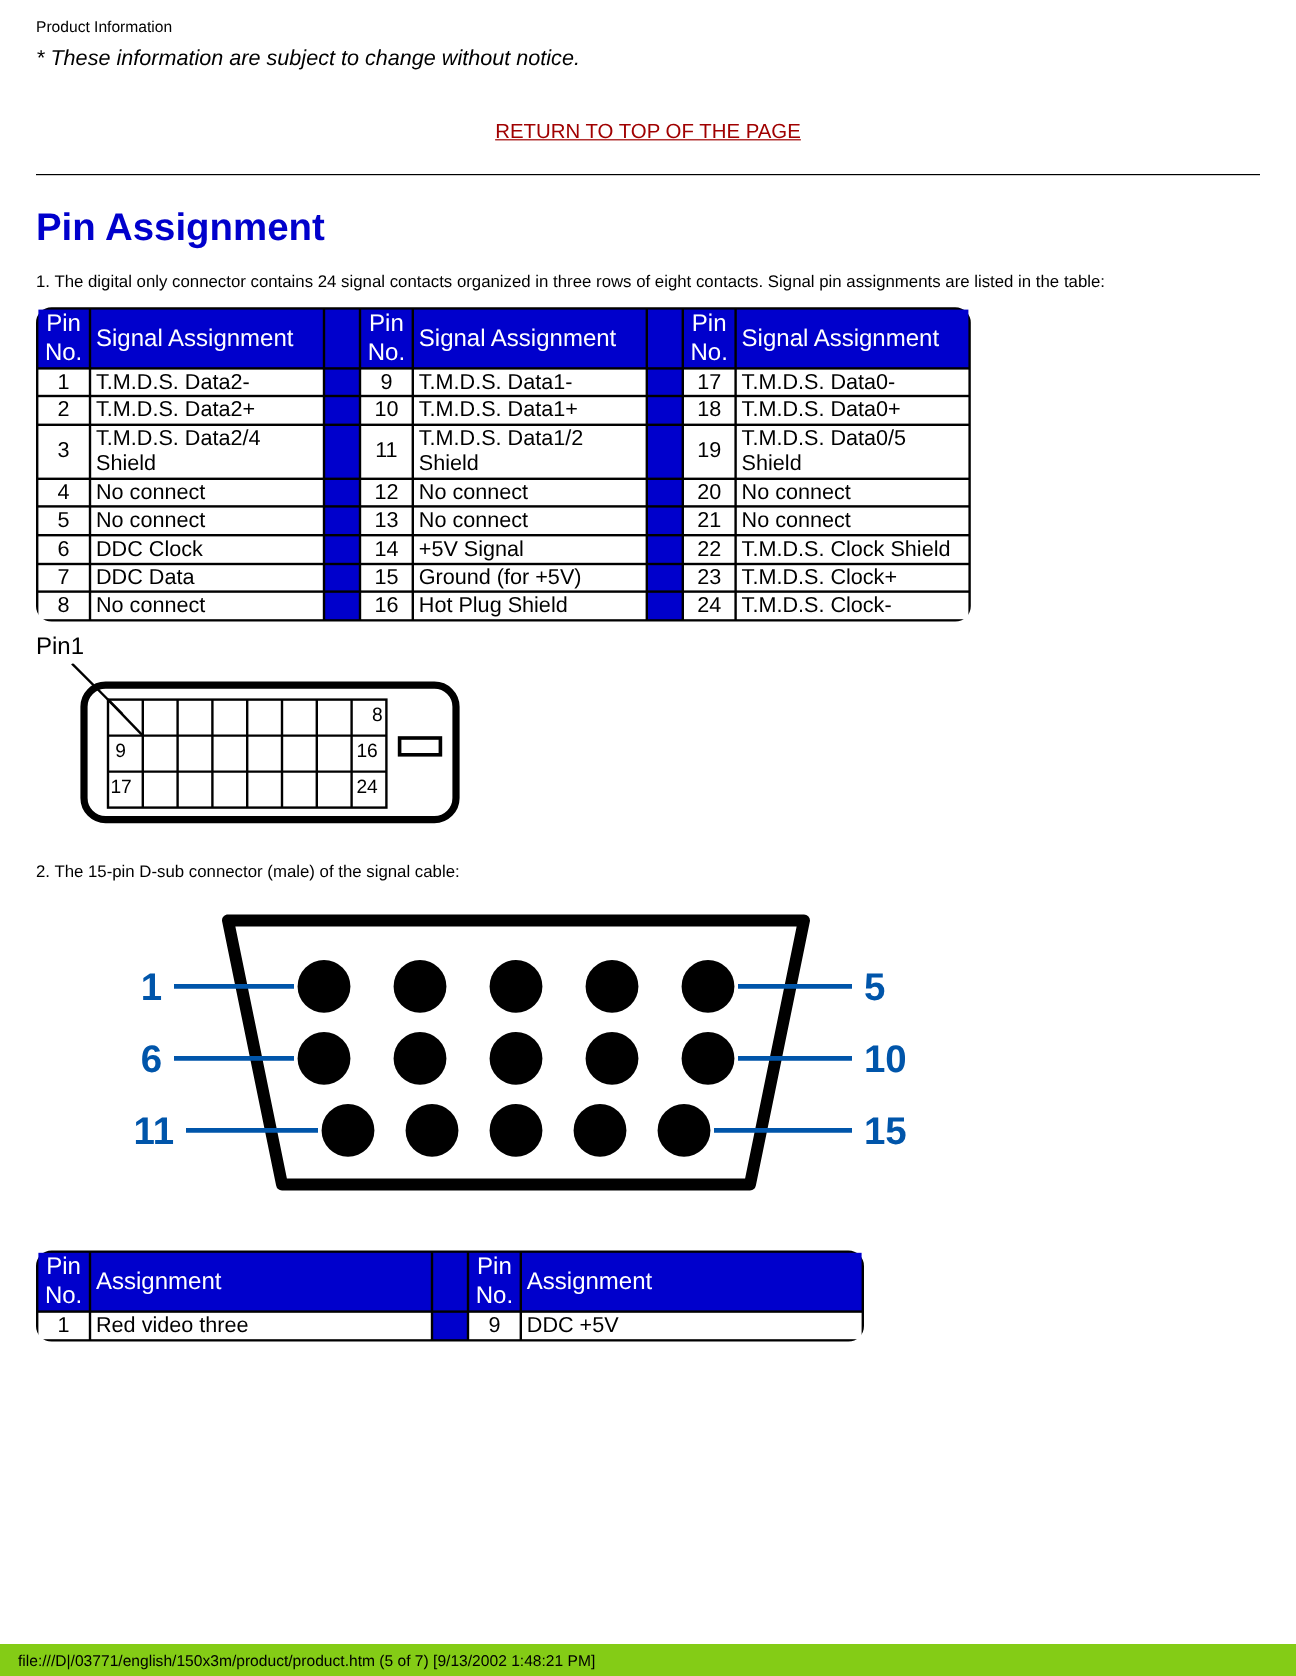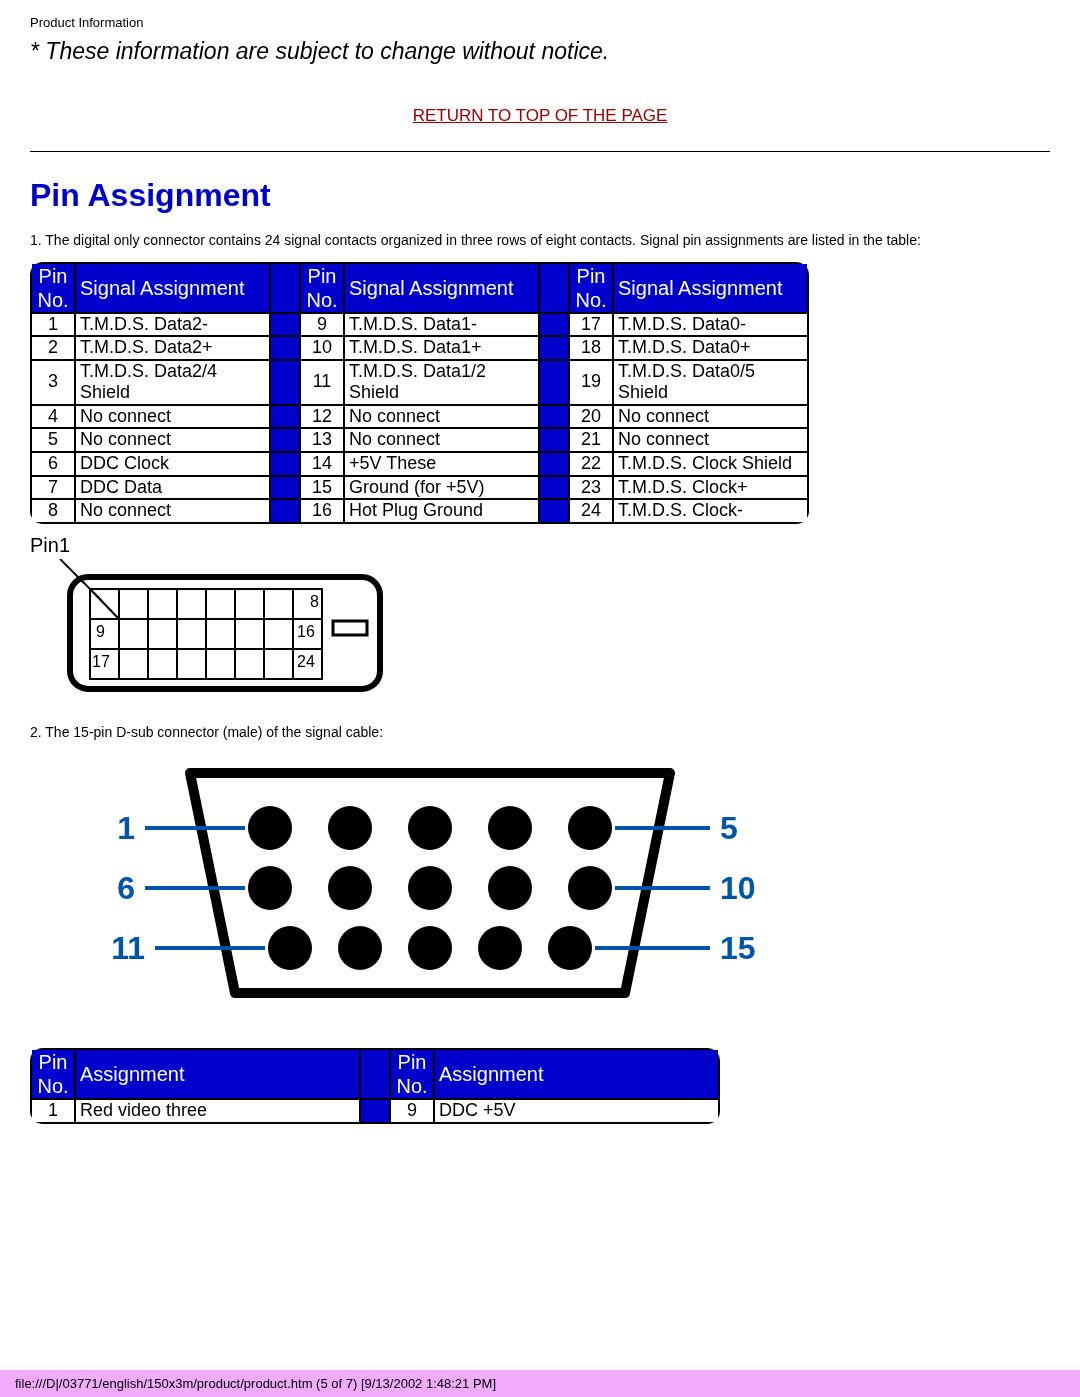--- a/index.html
+++ b/index.html
@@ -9,21 +9,21 @@
     color: #000;
     font-size: 18px;
     width: 1020px;
   }
   .header-small {
     font-size: 13px;
     margin-bottom: 8px;
   }
   .notice {
     font-style: italic;
-    font-size: 23px;
+    font-size: 18px;
     margin: 8px 0 40px 0;
   }
   .return-link {
     text-align: center;
     margin: 12px 0 25px 0;
   }
   .return-link a {
     color: #a00000;
     text-decoration: underline;
     font-size: 17px;
@@ -104,21 +104,21 @@
     font-family: Arial, sans-serif;
     text-anchor: start;
   }
   .footer-path {
     position: fixed;
     bottom: 0;
     left: 0;
     right: 0;
     font-size: 13px;
     padding: 6px 15px;
-    background: #f0abfc;
+    background: #84cc16;
   }
 </style>
 </head>
 <body>
 
 <div class="header-small">Product Information</div>
 
 <div class="notice">* These information are subject to change without notice.</div>
 
 <div class="return-link">
@@ -191,41 +191,41 @@
         <td>No connect</td>
         <td class="spacer"></td>
         <td class="pn">21</td>
         <td>No connect</td>
       </tr>
   <tr>
         <td class="pn">6</td>
         <td>DDC Clock</td>
         <td class="spacer"></td>
         <td class="pn">14</td>
-        <td>+5V These</td>
+        <td>+5V Signal</td>
         <td class="spacer"></td>
         <td class="pn">22</td>
         <td>T.M.D.S. Clock Shield</td>
       </tr>
   <tr>
         <td class="pn">7</td>
         <td>DDC Data</td>
         <td class="spacer"></td>
         <td class="pn">15</td>
         <td>Ground (for +5V)</td>
         <td class="spacer"></td>
         <td class="pn">23</td>
         <td>T.M.D.S. Clock+</td>
       </tr>
   <tr>
         <td class="pn">8</td>
         <td>No connect</td>
         <td class="spacer"></td>
         <td class="pn">16</td>
-        <td>Hot Plug Ground</td>
+        <td>Hot Plug Shield</td>
         <td class="spacer"></td>
         <td class="pn">24</td>
         <td>T.M.D.S. Clock-</td>
       </tr>
 </tbody>
   </table>
 
 <div class="pin1-label">Pin1</div>
 
 <div class="dvi-diagram">

